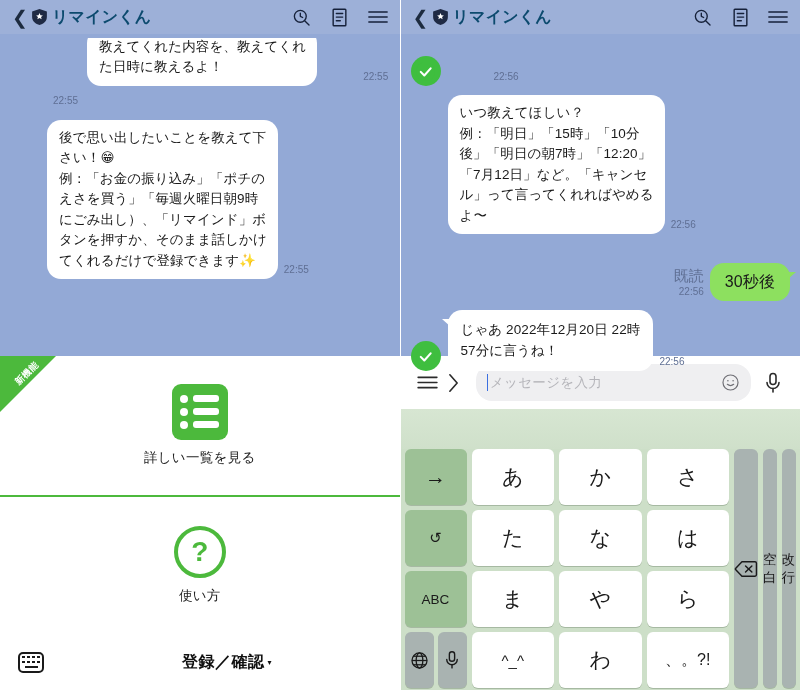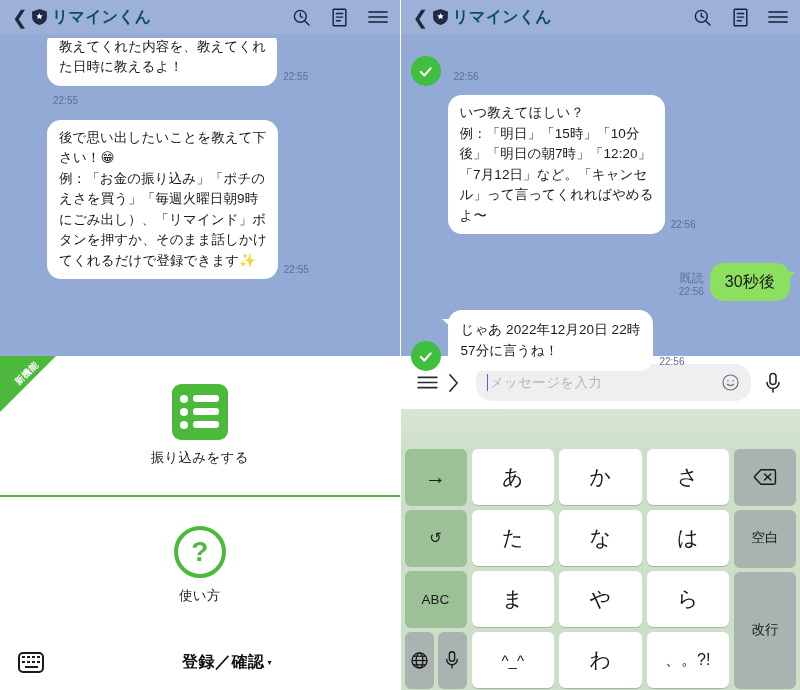--- a/index.html
+++ b/index.html
@@ -64,23 +64,23 @@
   .bubble.green.tail-r:after{
     content:"";position:absolute;right:-6px;top:9px;
     width:0;height:0;border-style:solid;border-width:0 0 8px 9px;
     border-color:transparent transparent transparent #8de05f;
   }
   .stamp{
     font-size:10px;color:#5f6f94;margin:0 0 3px 6px;flex:none;
     line-height:1.25;white-space:nowrap;
   }
   .stamp.right{margin:0 6px 3px 0;text-align:right;}
-  .stamp .read{display:block;font-size:12px;}
-
-  .bubble-clip{overflow:hidden;}
+  .stamp .read{display:block;font-size:15px;}
+
+  .bubble-clip{overflow:hidden;gap:40px;}
   .clip-top{margin-top:-19px;}
 
   
   .richmenu{
     position:relative;height:279px;background:#fff;display:flex;
     box-sizing:border-box;
   }
   .rm-left{
     width:262px;background:#4cb93c;position:relative;
     display:flex;flex-direction:column;align-items:center;
@@ -179,21 +179,21 @@
     box-shadow:0 1px 0 rgba(120,140,115,.45);
     position:relative;
   }
   .key.fn{background:#9dc196;}
   .key.fn2{background:#a9b3b1;color:#1a1a1a;}
   .key.sm{font-size:13.5px;}
   .key.small-glyph{font-size:15px;}
   .key.w-narrow{flex:0 0 62px;}
   .kb-row .dual{flex:0 0 62px;display:flex;gap:4px;}
   .dual .key{flex:1;}
-  .kb-right-col{flex:0 0 62px;display:flex;flex-direction:column;gap:5px;}
+  .kb-right-col{flex:0 0 62px;display:flex;gap:5px;}
   .kb-split{display:flex;gap:5px;flex:1;}
   .kb-left-block{flex:1;display:flex;flex-direction:column;gap:5px;}
   .svg-ico{display:block;}
 </style>
 </head>
 <body>
 
 <div class="screens">
 
   <div class="screen left">
@@ -272,21 +272,21 @@
               </div>
             <div class="rm-list-row">
                 <span class="rm-dot"></span>
                 <span class="rm-line"></span>
               </div>
             <div class="rm-list-row">
                 <span class="rm-dot"></span>
                 <span class="rm-line"></span>
               </div>
           </div>
-          <div class="rm-cell-label">振り込みをする</div>
+          <div class="rm-cell-label">詳しい一覧を見る</div>
         </div>
         <div class="rm-cell">
           <div class="rm-q">?</div>
           <div class="rm-cell-label">使い方</div>
         </div>
       </div>
     </div>
 
     <div class="bottom-bar">
       <div class="kb-icon">

